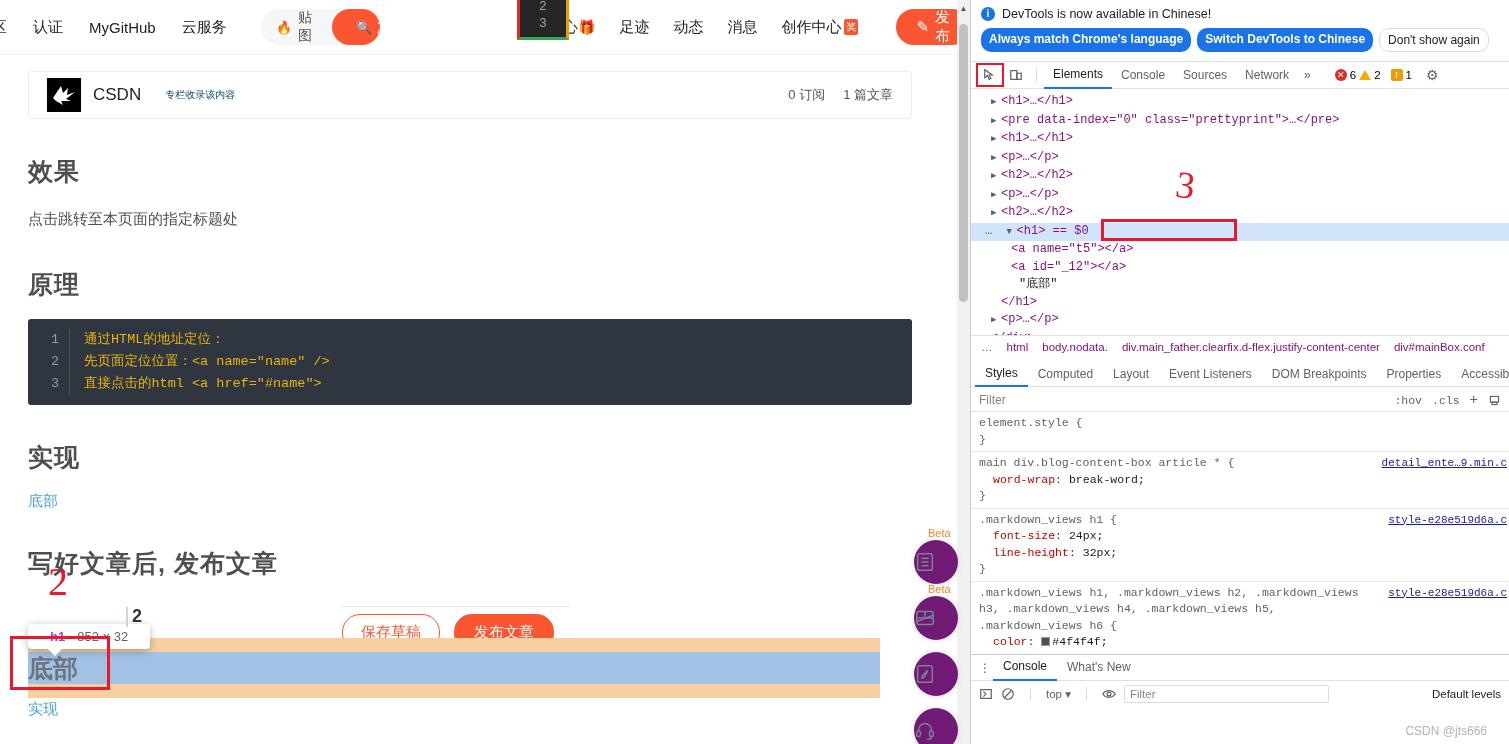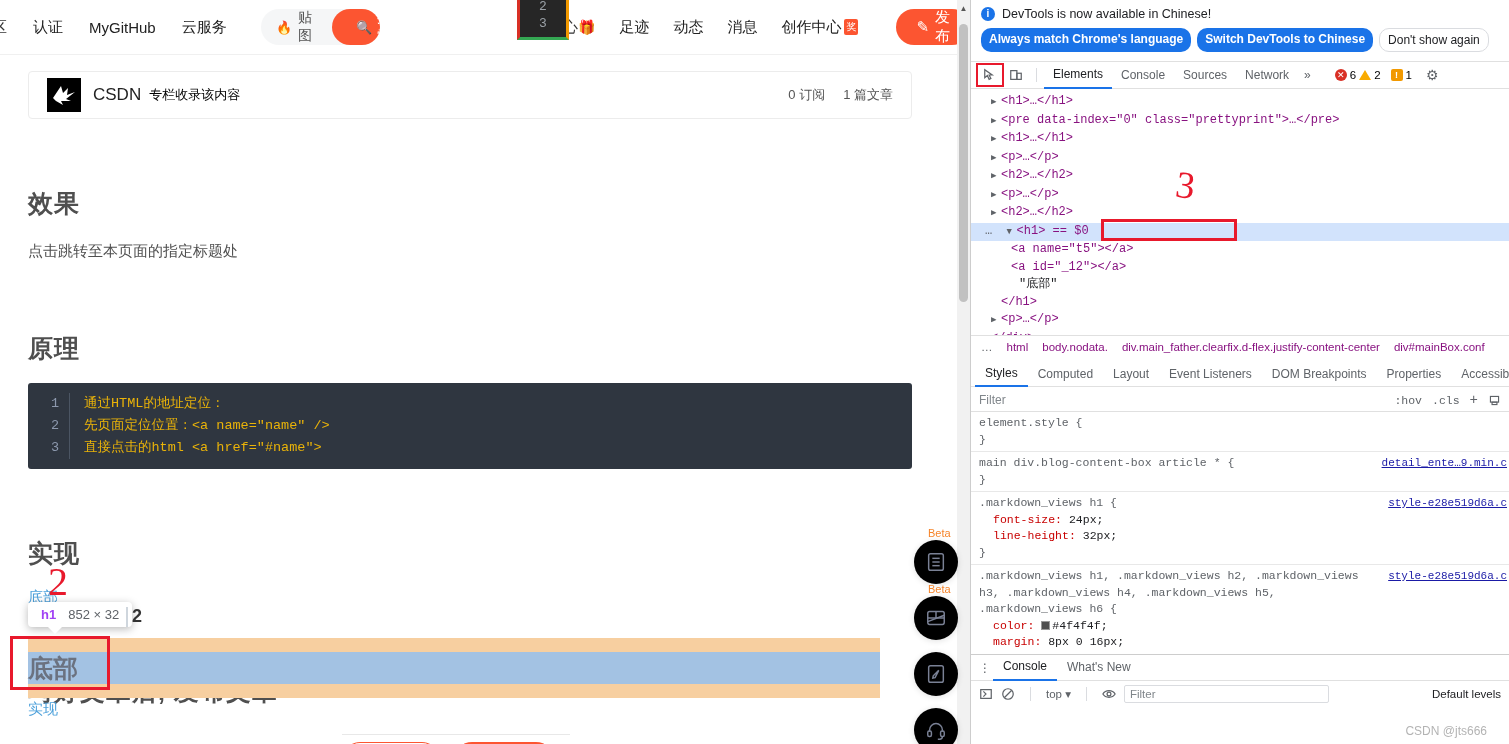--- a/index.html
+++ b/index.html
@@ -55,25 +55,25 @@
 
   
   .article { position:absolute; left:0; top:55px; width:940px; }
   .collect-bar { margin:16px 28px 0 28px; border:1px solid #ececec; border-radius:4px;
                  height:48px; display:flex; align-items:center; padding:0 18px;
                  background:#fff; }
   .csdn-logo { width:34px; height:34px; background:#000; position:relative; flex:none;
                display:flex; align-items:center; justify-content:center; overflow:hidden;}
   .csdn-logo svg { width:30px; height:30px; }
   .cb-name { font-size:17px; color:#222; margin-left:12px; }
-  .cb-sub  { font-size:13px; color:#000000; margin-left:8px; }
+  .cb-sub  { font-size:10px; color:#0c4a6e; margin-left:24px; }
   .cb-right { margin-left:auto; font-size:13px; color:#555; display:flex; gap:18px; }
 
   .body-wrap { padding:0 28px; }
-  .h1 { font-size:25px; font-weight:700; color:#4f4f4f; margin:68px 0 18px 0; letter-spacing:1px;}
+  .h1 { font-size:25px; font-weight:700; color:#4f4f4f; margin:36px 0 18px 0; letter-spacing:1px;}
   .p  { font-size:15px; color:#4f4f4f; margin:0 0 10px 0; line-height:26px; }
   .a-link { font-size:15px; color:#4ea1db; cursor:pointer; }
 
   .code { background:#2f3640; border-radius:3px; margin:18px 0 0 0; padding:10px 0;
           font-family:"Liberation Mono","DejaVu Sans Mono",monospace; font-size:13.5px; }
   .code .row { display:flex; line-height:22px; }
   .code .ln { width:42px; text-align:right; color:#8d99ae; padding-right:10px; flex:none;
               border-right:1px solid #4b5563; margin-right:14px; }
   .code .txt { color:#eab308; white-space:pre; }
 
@@ -81,23 +81,23 @@
   .pub-block { margin:26px 0 0 314px; width:228px; border-top:1px solid #e8e8e8;
                height:52px; display:flex; align-items:center; gap:14px;
                padding-top:0; position:relative; }
   .draft-btn { border:1px solid #fc5531; color:#fc5531; background:#fff;
                border-radius:18px; padding:8px 18px; font-size:15px; }
   .post-btn  { background:#fc5531; color:#fff; border-radius:18px;
                padding:9px 20px; font-size:15px; position:relative; }
   .wm { position:absolute; font-size:13px; color:rgba(150,150,150,.75); pointer-events:none; }
 
   
-  .inspect-tip { position:absolute; left:28px; top:602px; background:#fff;
+  .inspect-tip { position:absolute; left:28px; top:624px; background:#fff;
                  border-radius:4px; box-shadow:0 2px 8px rgba(0,0,0,.28);
-                 padding:5px 13px; display:flex; align-items:center; gap:12px;
+                 padding:5px 22px; display:flex; align-items:center; gap:12px;
                  font-size:13px; z-index:30; }
   .inspect-tip .tag { color:#a142f4; font-weight:700; }
   .inspect-tip .dim { color:#5f6368; }
   .inspect-tip:after { content:""; position:absolute; left:20px; bottom:-7px;
                        border-left:7px solid transparent; border-right:7px solid transparent;
                        border-top:7px solid #fff; }
   .tip-two { position:absolute; left:132px; top:606px; font-size:18px; font-weight:700;
              color:#333; z-index:30; }
   .tip-bar { position:absolute; left:126px; top:607px; width:2px; height:20px;
              background:#cfd6dd; z-index:30; }
@@ -109,23 +109,23 @@
   .hl .content span { font-size:25px; font-weight:700; color:#6b7280; padding-left:0px; }
 
   
   .ann { position:absolute; z-index:45; pointer-events:none; }
   .ann-rect { border:3px solid #e8192c; }
   .ann-num { color:#e8192c; font-family:"Liberation Serif","DejaVu Serif",serif;
              font-size:40px; font-weight:400; }
 
   
   .side-tools { position:absolute; right:-6px; top:540px; width:70px; z-index:20; }
-  .st-item { width:44px; height:44px; border-radius:50%; background:#000000;
+  .st-item { width:44px; height:44px; border-radius:50%; background:#701a75;
              box-shadow:0 1px 6px rgba(0,0,0,.12); margin:0 0 12px 8px;
-             display:flex; align-items:center; justify-content:center; position:relative; }
+             display:flex; align-items:center; justify-content:flex-start; position:relative; }
   .st-item svg { width:22px; height:22px; stroke:#7a8195; fill:none; stroke-width:1.6; }
   .beta { position:absolute; top:-13px; left:14px; font-size:11px; color:#f5842a;
           background:transparent; }
 
   
   .devtools { width:539px; height:744px; background:#fff; position:relative;
               border-left:1px solid #cdcdcd;
               font-family:"Liberation Sans","DejaVu Sans",sans-serif; }
   .dt-banner { height:62px; padding:7px 10px 0 10px; border-bottom:1px solid #e0e0e0; }
   .dt-banner .line1 { display:flex; align-items:center; gap:7px; font-size:12.5px; color:#202124; }
@@ -464,20 +464,24 @@
     <div class="styles">
 
       <div class="rule">
         <div class="sel-txt">element.style {</div>
         <div class="brace">}</div>
       </div>
 
       <div class="rule">
         <span class="src">detail_ente…9.min.c</span>
         <div class="sel-txt">main div.blog-content-box article * {</div>
+        <div>
+          <span class="prop">word-wrap:</span>
+          <span class="val">break-word;</span>
+        </div>
         <div class="brace">}</div>
       </div>
 
       <div class="rule">
         <span class="src">style-e28e519d6a.c</span>
         <div class="sel-txt">.markdown_views h1 {</div>
         <div>
           <span class="prop">font-size:</span>
           <span class="val">24px;</span>
         </div>

